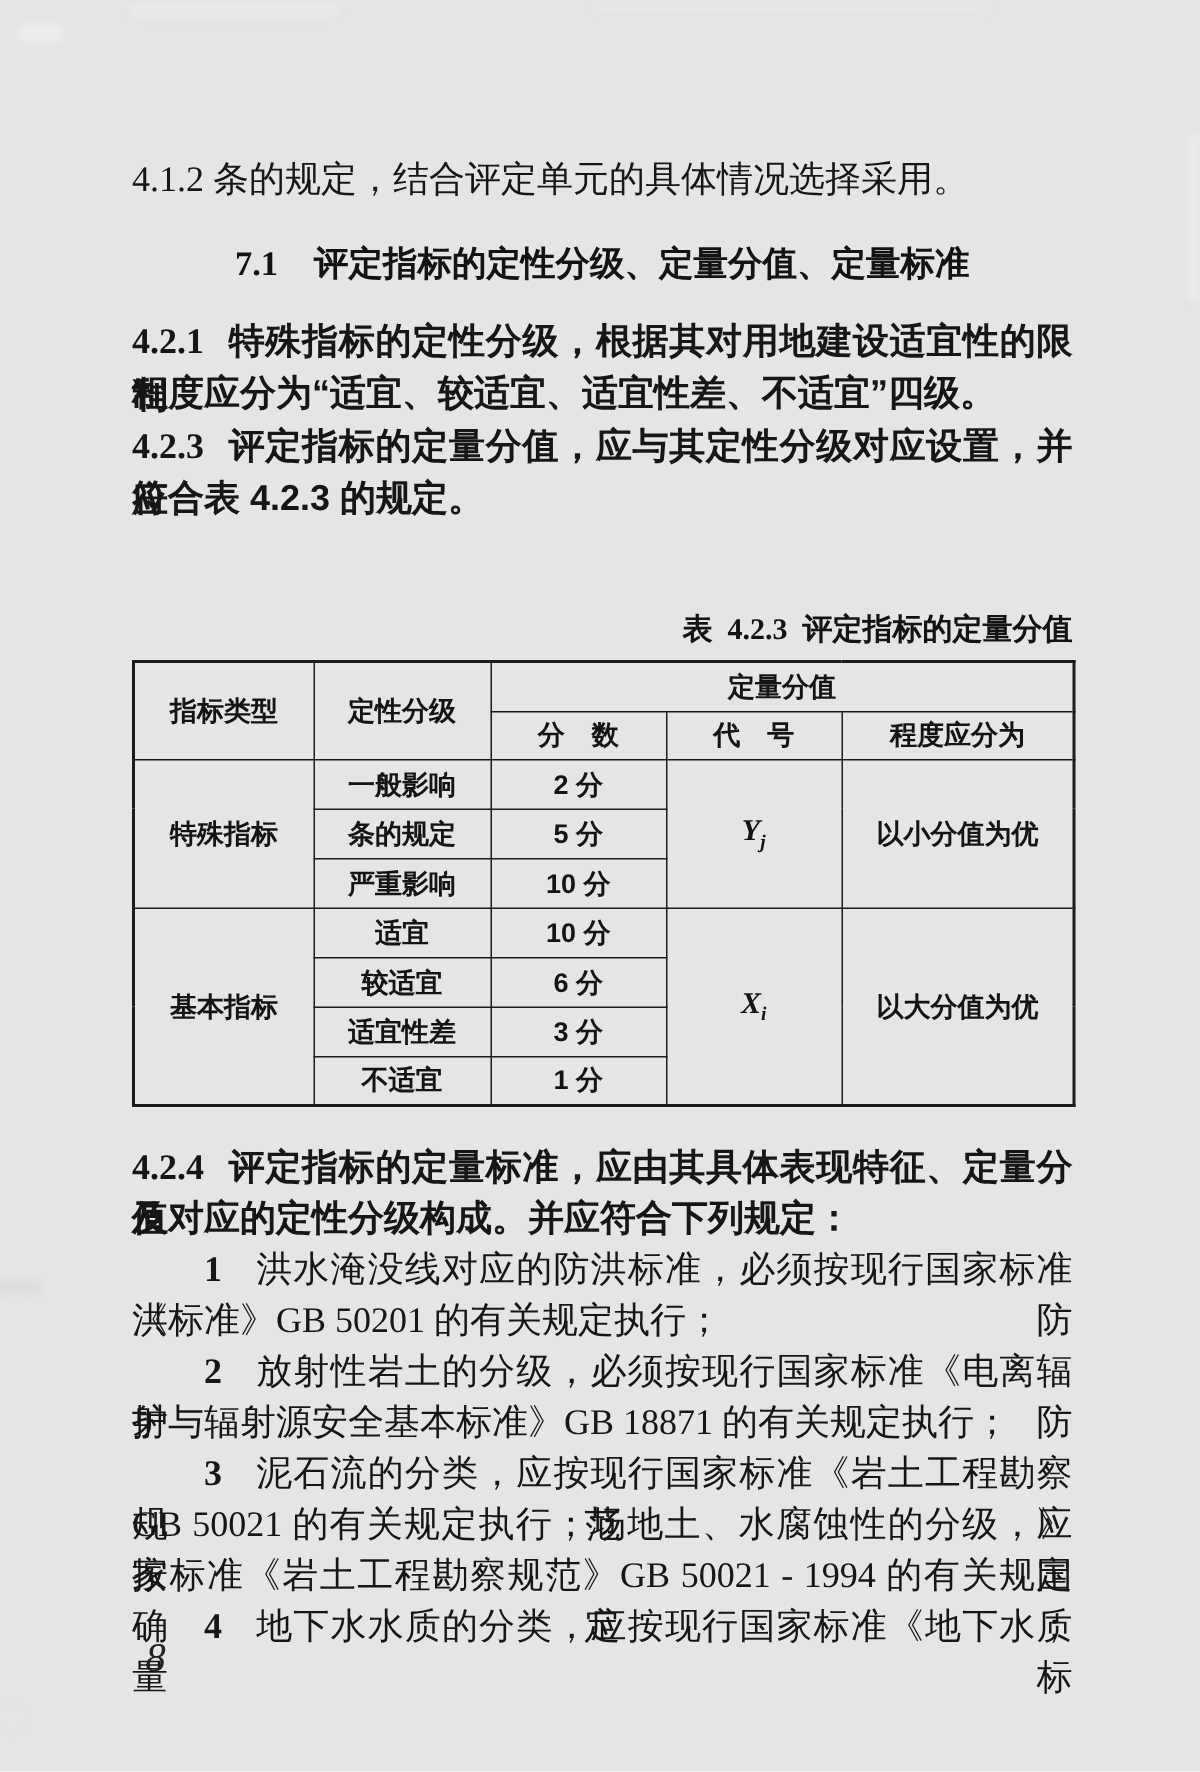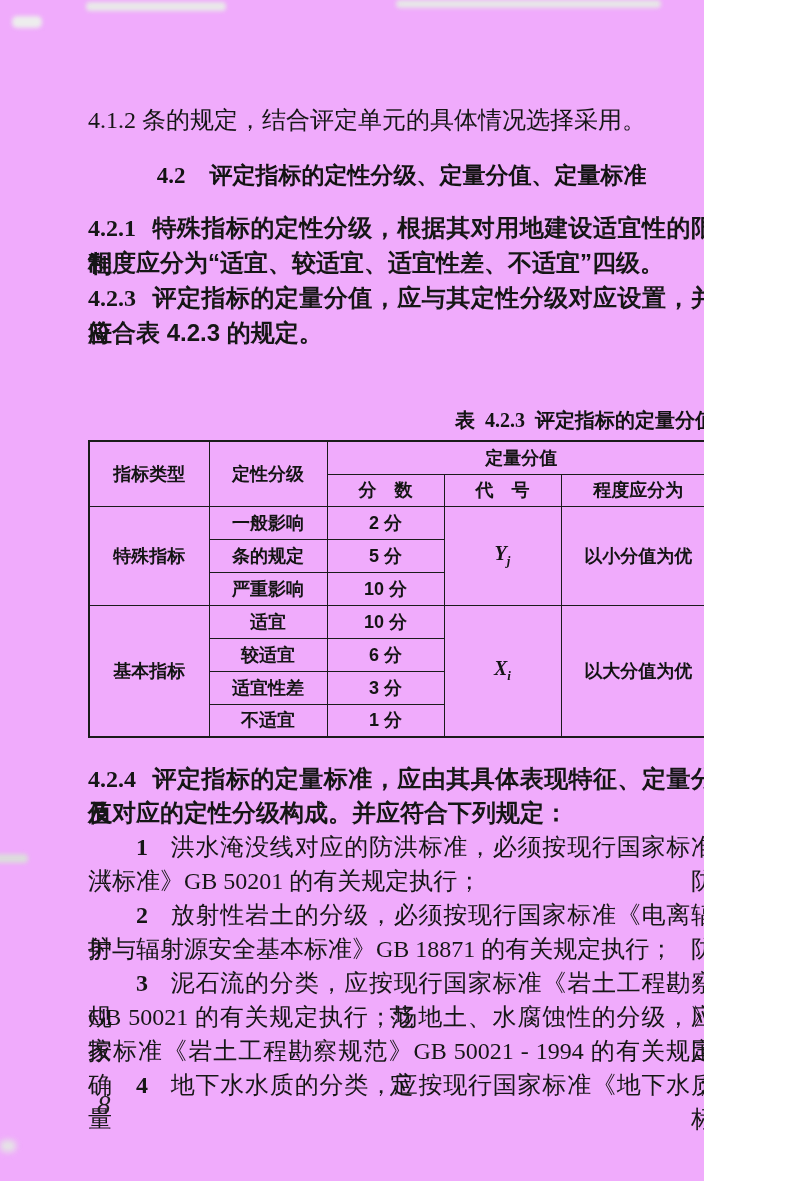--- a/index.html
+++ b/index.html
@@ -1,20 +1,20 @@
 <!DOCTYPE html>
 <html><head>
 <meta charset="utf-8">
 <style>
   html, body { margin: 0; padding: 0; background: #ffffff; }
   .sheet {
     position: relative;
-    width: 704px;
+    width: 800px;
     height: 1181px;
-    background: #f0abfc;
+    background: #e5e5e5;
     overflow: hidden;
     color: #141414;
     font-family: "Liberation Serif", serif;
   }
   .text-col { position: absolute; left: 88px; width: 627px; }
 
   
   .line {
     font-size: 24px;
     line-height: 35px;
@@ -96,21 +96,21 @@
   <div class="artifact a2"></div>
   <div class="artifact a3"></div>
   <div class="artifact a4"></div>
   <div class="artifact a5"></div>
   <div class="artifact a6"></div>
 
   <div class="text-col intro-block">
     <div class="line song">4.1.2 条的规定，结合评定单元的具体情况选择采用。</div>
   </div>
 
-  <h2 class="section-heading"><span class="num">4.2</span><span>评定指标的定性分级、定量分值、定量标准</span></h2>
+  <h2 class="section-heading"><span class="num">7.1</span><span>评定指标的定性分级、定量分值、定量标准</span></h2>
 
   <div class="text-col clauses-block">
     <div class="line hei fill"><span class="num">4.2.1</span><span>特殊指标的定性分级，根据其对用地建设适宜性的限制</span></div>
     <div class="line hei">程度应分为“适宜、较适宜、适宜性差、不适宜”四级。</div>
     <div class="line hei fill"><span class="num">4.2.3</span><span>评定指标的定量分值，应与其定性分级对应设置，并应</span></div>
     <div class="line hei">符合表 4.2.3 的规定。</div>
   </div>
 
   <div class="table-caption"><span>表</span><span class="num">4.2.3</span><span>评定指标的定量分值</span></div>
 

